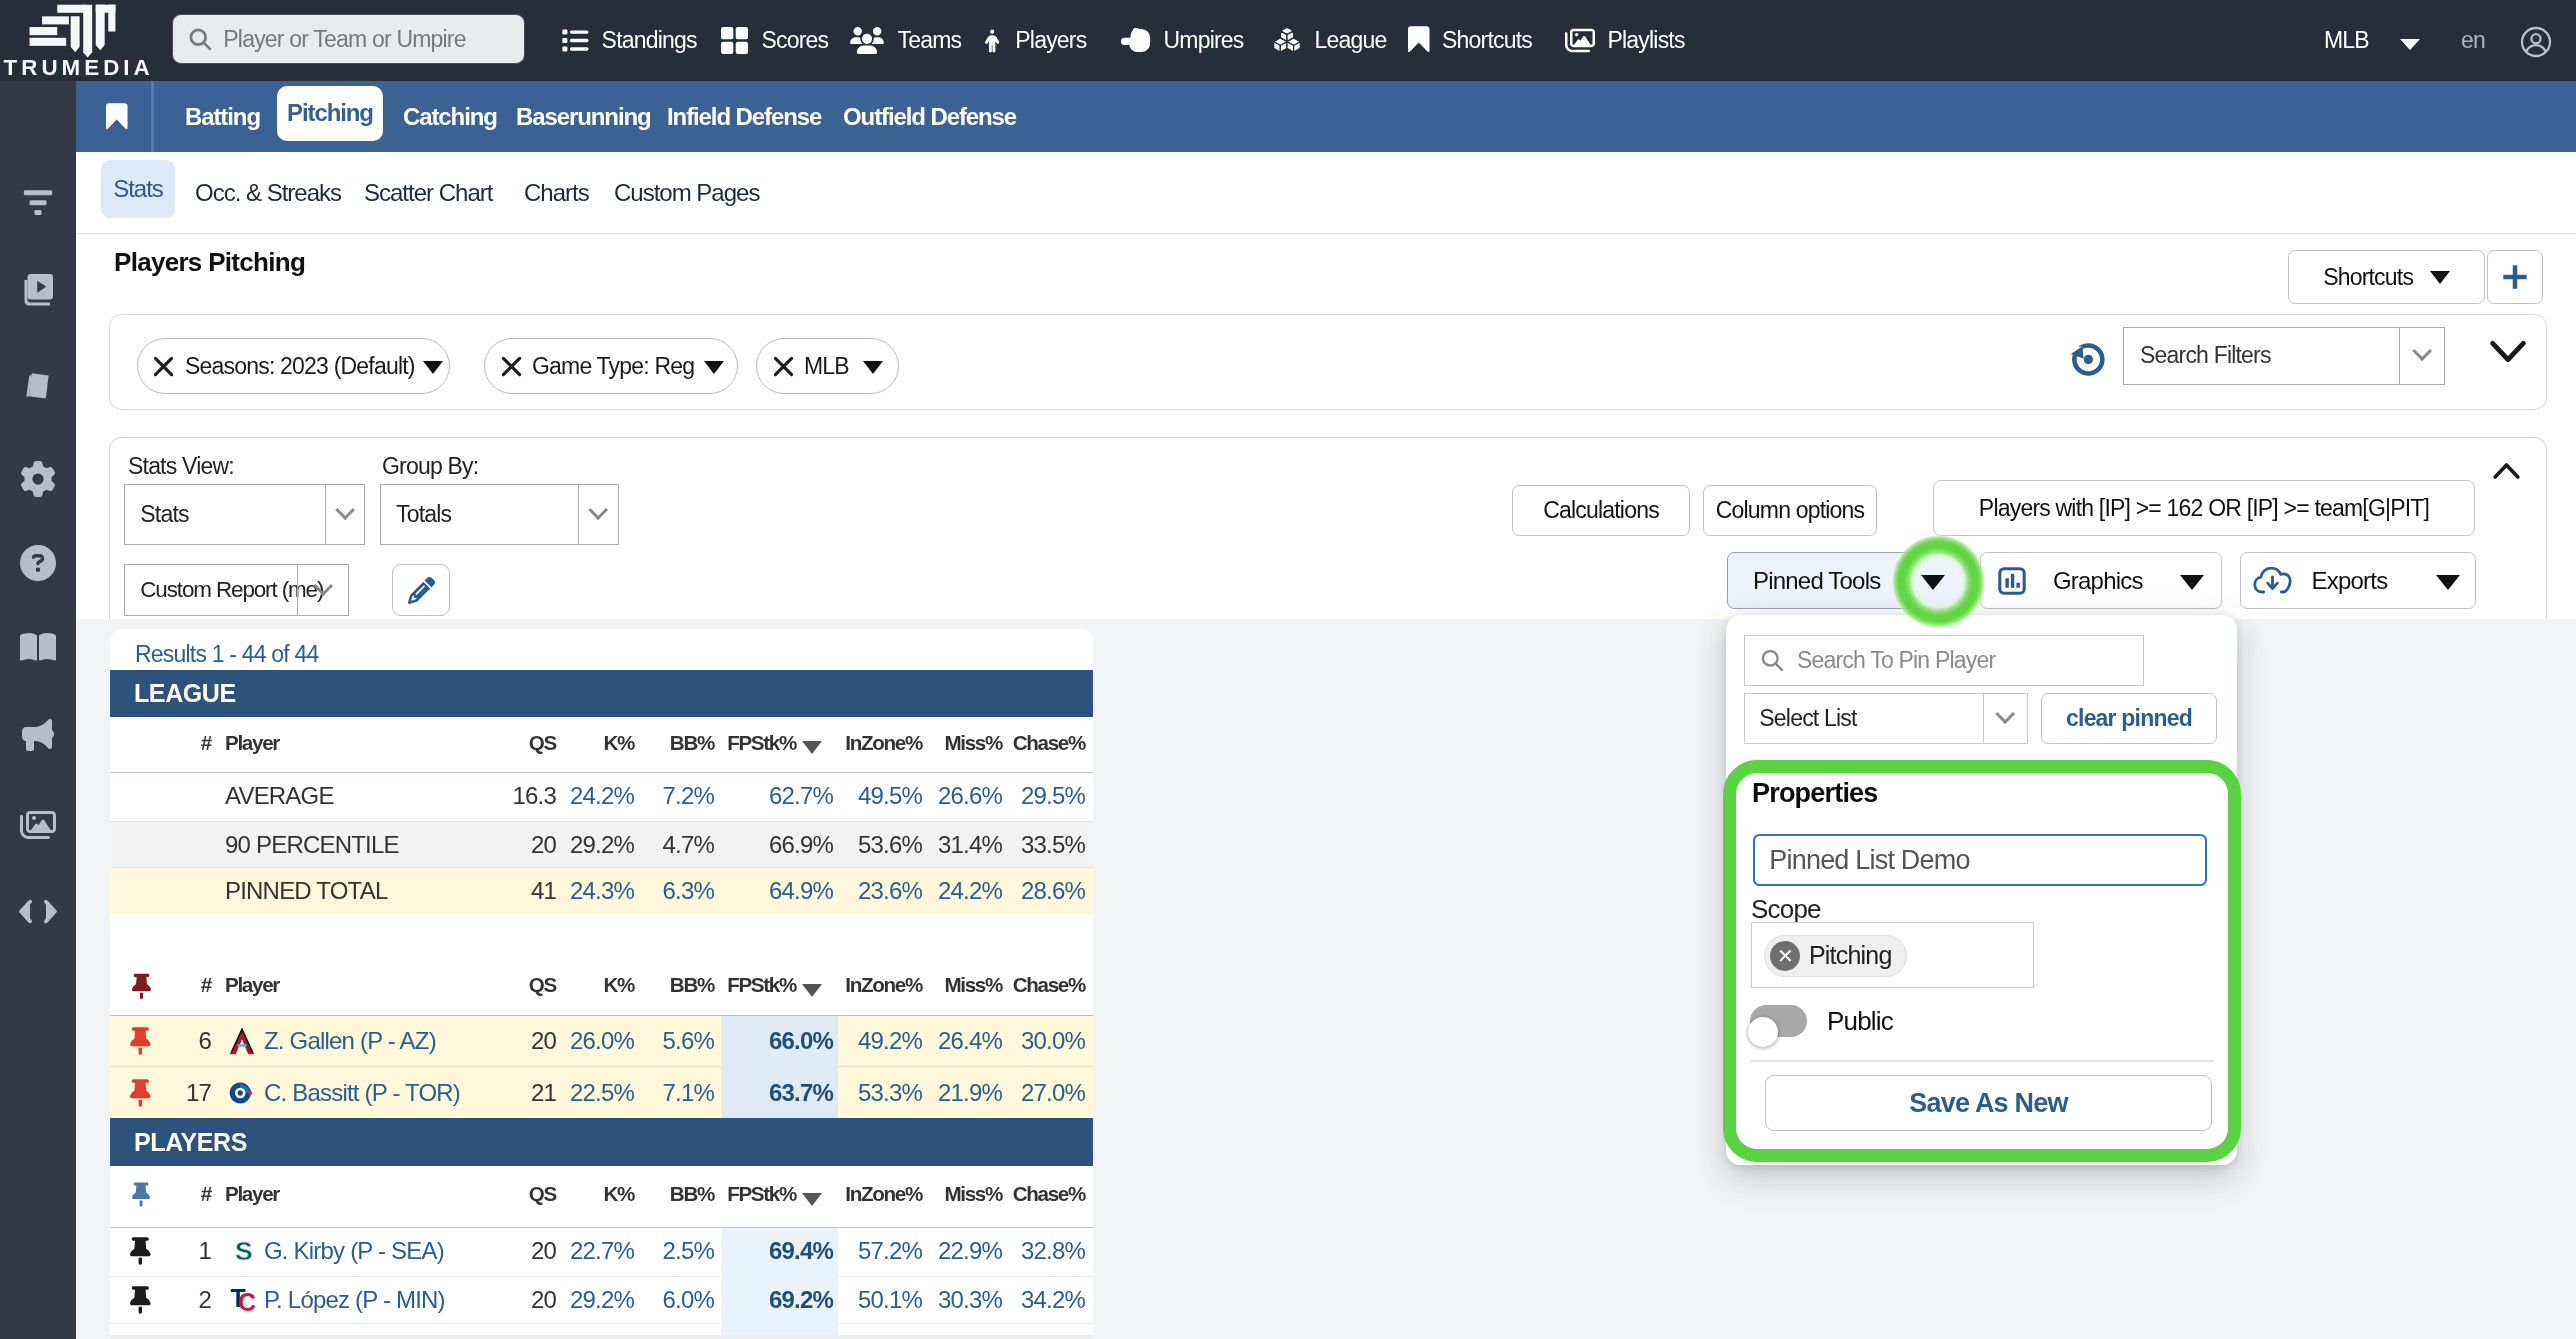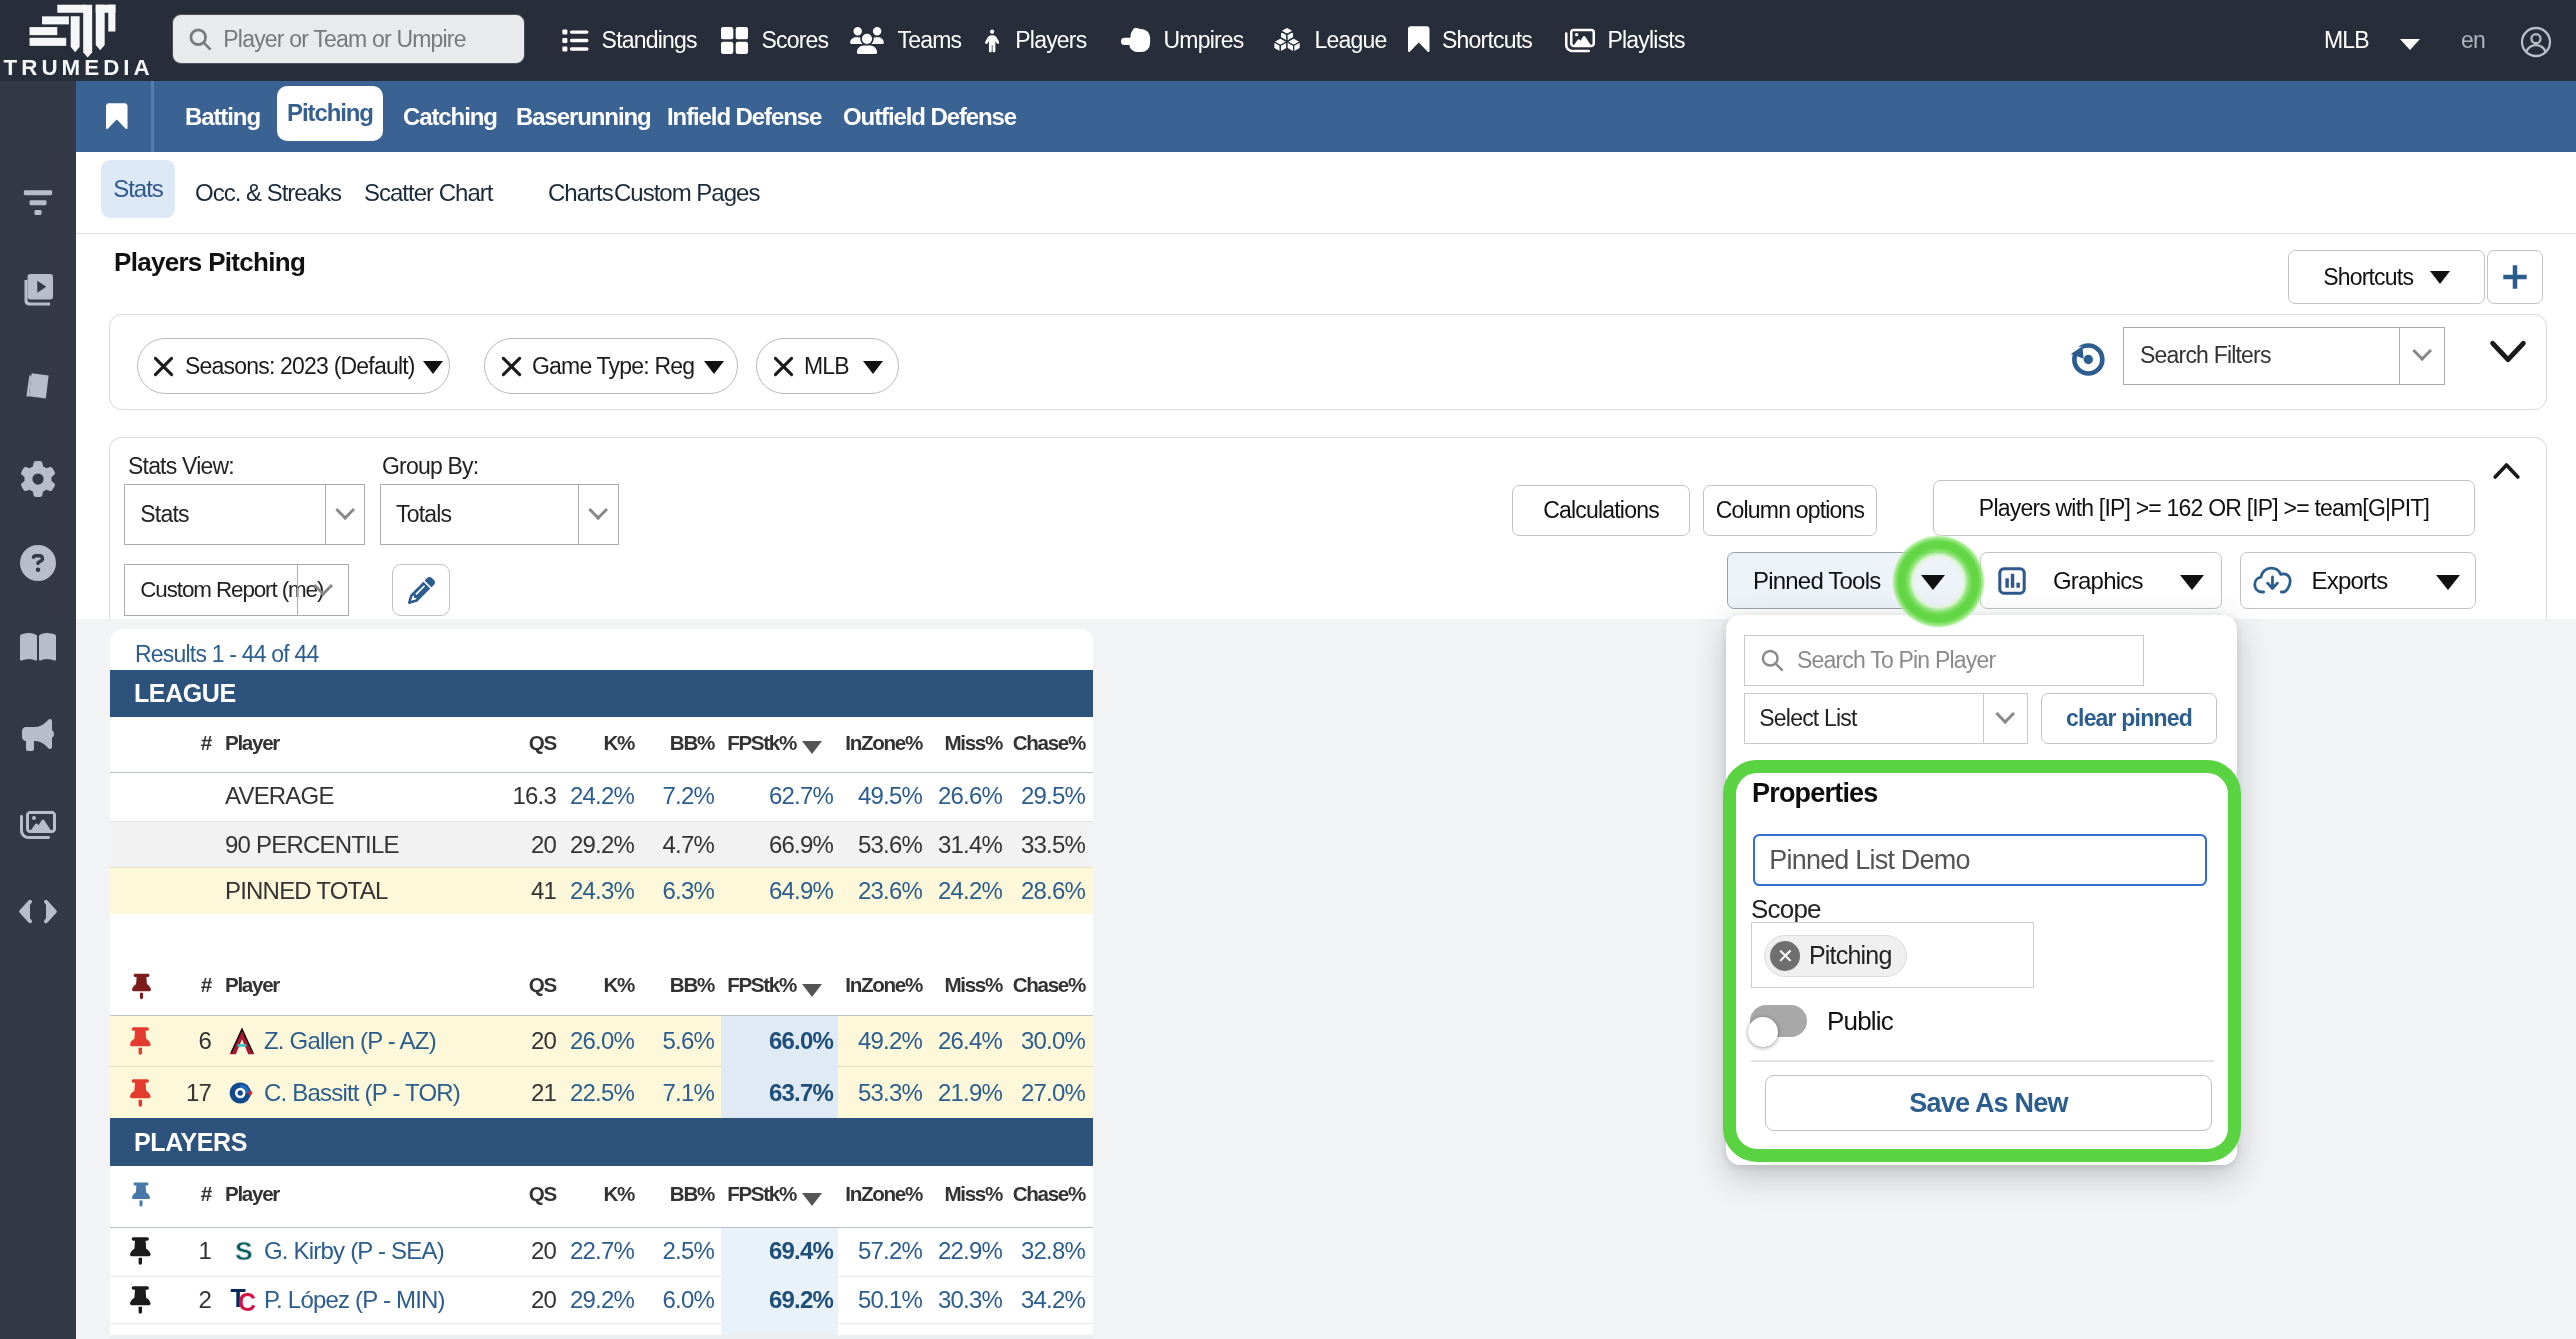--- a/index.html
+++ b/index.html
@@ -215,21 +215,21 @@
   <div class="bnav" style="left:327px;">Catching</div>
   <div class="bnav" style="left:440px;">Baserunning</div>
   <div class="bnav" style="left:591px;">Infield Defense</div>
   <div class="bnav" style="left:767px;">Outfield Defense</div>
 </div>
 
 <div id="tabrow">
   <div id="tab-stats">Stats</div>
   <div class="tab" style="left:119px; font-weight:400;">Occ. &amp; Streaks</div>
   <div class="tab" style="left:288px; font-weight:400;">Scatter Chart</div>
-  <div class="tab" style="left:448px; font-weight:400;margin-left:24px;">Charts</div>
+  <div class="tab" style="left:448px; font-weight:400;">Charts</div>
   <div class="tab" style="left:538px; font-weight:400;">Custom Pages</div>
 </div>
 
 <div id="pagehead">Players Pitching</div>
 <div id="btn-shortcuts" class="btn">Shortcuts&nbsp;&nbsp;&nbsp;<span class="caret" style="border-left-width:10.7px;border-right-width:10.7px;border-top-width:13.4px;"></span></div>
 <div id="btn-plus" class="btn">
     <svg width="36" height="36" viewBox="0 0 40 40">
       <path d="M20 7 v26 M7 20 h26" stroke="#2c5d8f" stroke-width="5" fill="none"></path>
     </svg>
   </div>

